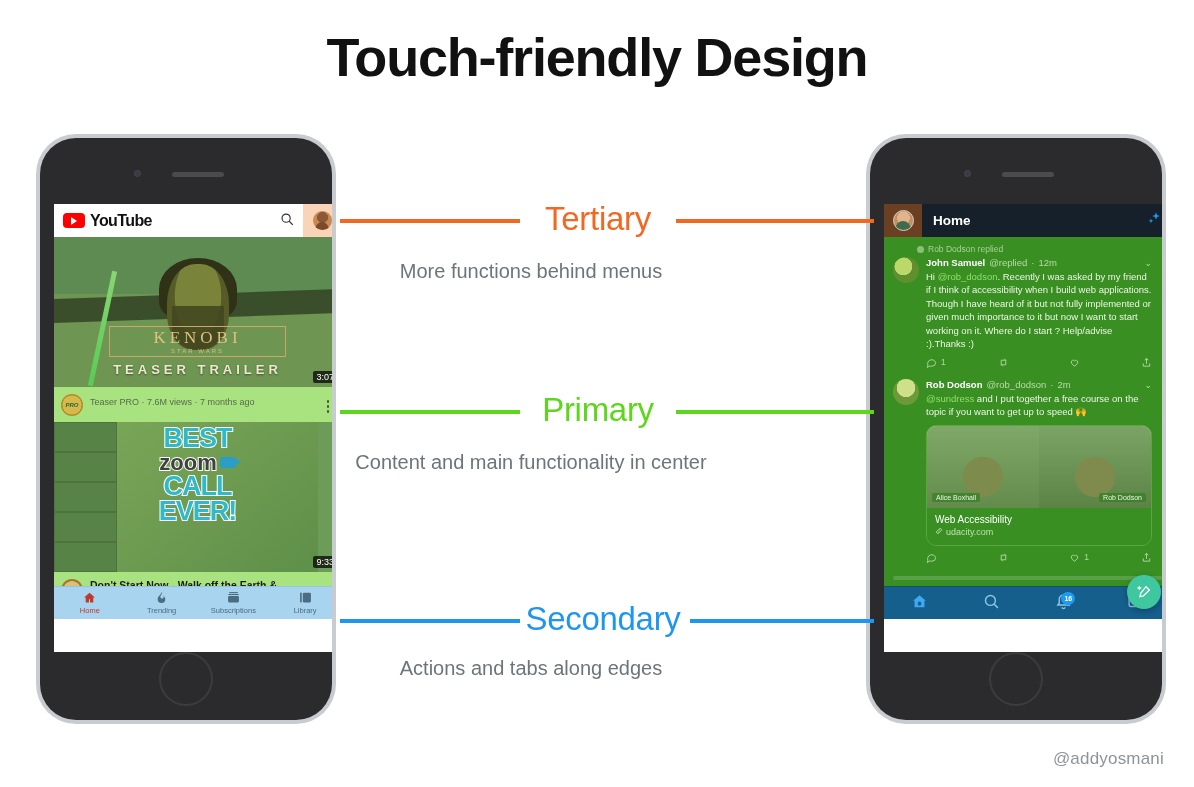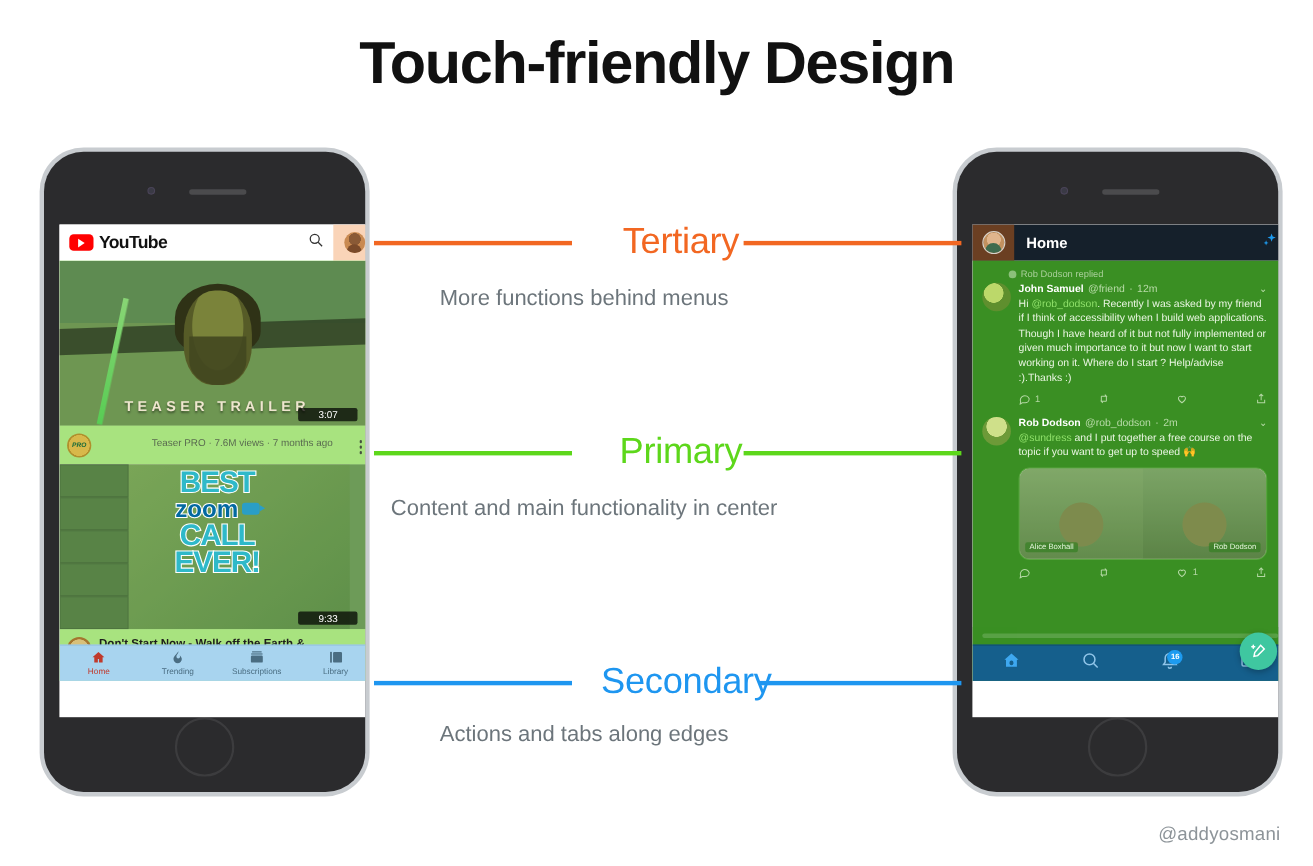--- a/index.html
+++ b/index.html
@@ -96,23 +96,23 @@
     width:13px; height:8px; border-radius:7px 7px 0 0; background:#7a4a2a;
   }
 
   .yt-body { position: relative; background: #a8e37f; height: 382px; overflow: hidden; }
 
   .yt-thumb { position: relative; width: 100%; height: 150px; overflow: hidden; }
   .yt-thumb .tint {
     position: absolute; inset: 0; background: #5fc23a; mix-blend-mode: multiply; opacity: .62;
   }
   .yt-dur {
-    position: absolute; right: 16px; bottom: 4px;
+    position: absolute; right: 4px; bottom: 4px;
     background: rgba(0,0,0,.72); color: #fff;
-    font-size: 9px; padding: 1px 18px; border-radius: 2px; z-index: 4;
+    font-size: 9px; padding: 1px 3px; border-radius: 2px; z-index: 4;
   }
 
   
   .kenobi-art { position:absolute; inset:0;
     background:
       linear-gradient(180deg,#9aa39a 0 38%, #b4b09c 38% 100%);
   }
   .kenobi-art .ship {
     position:absolute; top:38%; left:-6%; width:112%; height:16%;
     background:#4f4e47; transform: rotate(-2deg); opacity:.85;
@@ -163,42 +163,42 @@
   }
   .zoom-text { position:absolute; inset:0; z-index:3;
     display:flex; flex-direction:column; align-items:center; justify-content:flex-start;
     padding-top:4px; }
   .zoom-text .big {
     font-size:27px; font-weight:bold; color:#2fb9c9; letter-spacing:-1px;
     -webkit-text-stroke: 2px #ffffff; paint-order: stroke fill; line-height:.95;
   }
   .zoom-text .brand {
     display:flex; align-items:center; gap:3px;
-    font-size:22px; font-weight:bold; color:#0369a1;
+    font-size:22px; font-weight:bold; color:#404040;
     -webkit-text-stroke: 2px #ffffff; paint-order: stroke fill; line-height:1;
   }
   .zoom-cam { width:16px; height:11px; background:#2a9ec6; border-radius:3px;
     position:relative; -webkit-text-stroke:0; }
   .zoom-cam::after { content:""; position:absolute; right:-5px; top:2px;
     border-left:5px solid #2a9ec6; border-top:3.5px solid transparent;
     border-bottom:3.5px solid transparent; }
 
   .yt-meta { display: flex; padding: 7px 6px 6px 7px; gap: 7px; position: relative; }
   .yt-chan {
     width: 22px; height: 22px; border-radius: 50%; flex: 0 0 22px;
     background: radial-gradient(circle at 50% 50%, #d8b84a 0 60%, #b08f2c 62% 100%);
     display:flex; align-items:center; justify-content:center;
     font-size:6px; font-weight:bold; color:#1a6b3a; font-style:italic;
   }
   .yt-chan.wote {
     background: radial-gradient(circle at 50% 50%, #d8c07a 0 55%, #a4762f 58% 100%);
   }
   .yt-text { flex: 1; min-width: 0; }
   .yt-vtitle { font-size: 10.5px; line-height: 1.3; color: #1d1d1d; font-weight: 600; }
-  .yt-vsub { font-size: 9px; color: #5a6b50; margin-top: 3px; margin-left: 48px; }
+  .yt-vsub { font-size: 9px; color: #5a6b50; margin-top: 3px; }
   .yt-kebab {
     width: 14px; display:flex; flex-direction:column; align-items:center;
     justify-content:center; gap:2.5px; padding-top:3px;
   }
   .yt-kebab i { width:2.5px; height:2.5px; border-radius:50%; background:#46503f; display:block; }
 
   .yt-nav {
     position: absolute; left: 0; bottom: 0; width: 100%; height: 33px;
     background: #a8d4ef;
     display: flex; align-items: center;
@@ -300,21 +300,21 @@
     position:absolute; left:0; bottom:33px; width:100%; height:16px;
     background:#3a8f23; opacity:.9; overflow:hidden;
   }
   .tw-peek .line { position:absolute; top:6px; left:9px; right:9px; height:4px;
     background:rgba(255,255,255,.18); border-radius:2px; }
 
   
   .anno { position: absolute; }
   .anno-label {
     position:absolute; text-align:center; white-space:nowrap;
-    font-size: 33px; font-weight: 400; letter-spacing:-.3px;margin-left:21px;
+    font-size: 33px; font-weight: 400; letter-spacing:-.3px;
   }
   .anno-desc {
     position:absolute; text-align:center; white-space:nowrap;
     font-size: 20px; color:#6c757b; left:0; width:1062px;
   }
   .line { position:absolute; height:4px; }
 </style>
 </head>
 <body>
 
@@ -350,20 +350,24 @@
 
         <div class="yt-body">
 
           <div class="yt-thumb">
             <div class="kenobi-art">
               <div class="ship"></div>
               <div class="sabre"></div>
               <div class="hair"></div>
               <div class="head"></div>
               <div class="beard"></div>
+            </div>
+            <div class="kenobi-title">
+              <div class="k-main">KENOBI</div>
+              <div class="k-sub">STAR WARS</div>
             </div>
             <div class="kenobi-teaser">TEASER TRAILER</div>
             <div class="tint"></div>
             <div class="yt-dur">3:07</div>
           </div>
 
           <div class="yt-meta">
             <div class="yt-chan">PRO</div>
             <div class="yt-text">
               <div class="yt-vsub">Teaser PRO · 7.6M views · 7 months ago</div>
@@ -478,21 +482,21 @@
           <div class="tw-tweet">
             <div class="tw-replied">
               <span class="r-ico"></span>
               <span>Rob Dodson replied</span>
             </div>
             <div class="tw-row">
               <div class="tw-pfp js"></div>
               <div class="tw-main">
                 <div class="tw-name-line">
                   <span class="tw-name">John Samuel</span>
-                  <span class="tw-handle">@friend</span>
+                  <span class="tw-handle">@replied</span>
                   <span class="tw-handle">·</span>
                   <span class="tw-handle">12m</span>
                   <span class="tw-chev">⌄</span>
                 </div>
                 <div class="tw-text"><span>Hi </span><span class="mention">@rob_dodson</span><span>. Recently I was asked by my friend if I think of accessibility when I build web applications. Though I have heard of it but not fully implemented or given much importance to it but now I want to start working on it. Where do I start ? Help/advise :).Thanks :)</span></div>
                 <div class="tw-actions">
                   <div class="act">
                     <svg width="11" height="11" viewBox="0 0 24 24" fill="none" stroke="currentColor" stroke-width="2">
                         <path d="M21 12a8 8 0 0 1-8 8H7l-4 3 1-5a8 8 0 1 1 17-6z"></path>
                       </svg>
@@ -536,20 +540,32 @@
                 <div class="tw-card">
                   <div class="tw-card-img">
                     <div class="p p1"></div>
                     <div class="p p2"></div>
                     <div class="tw-namebar">
                       <span>Alice Boxhall</span>
                       <span>Rob Dodson</span>
                     </div>
                     <div class="tint"></div>
                   </div>
+                  <div class="tw-card-body">
+                    <div class="tw-card-title">Web Accessibility</div>
+                    <div class="tw-card-url">
+                      <span>
+                        <svg width="8" height="8" viewBox="0 0 24 24" fill="none" stroke="currentColor" stroke-width="2.6">
+                            <path d="M9.5 14.5a4 4 0 0 0 5.7 0l3-3a4 4 0 1 0-5.7-5.7l-1.2 1.2"></path>
+                            <path d="M14.5 9.5a4 4 0 0 0-5.7 0l-3 3a4 4 0 1 0 5.7 5.7l1.2-1.2"></path>
+                          </svg>
+                      </span>
+                      <span>udacity.com</span>
+                    </div>
+                  </div>
                 </div>
 
                 <div class="tw-actions">
                   <div class="act">
                     <svg width="11" height="11" viewBox="0 0 24 24" fill="none" stroke="currentColor" stroke-width="2">
                         <path d="M21 12a8 8 0 0 1-8 8H7l-4 3 1-5a8 8 0 1 1 17-6z"></path>
                       </svg>
                     <span></span>
                   </div>
                   <div class="act">

